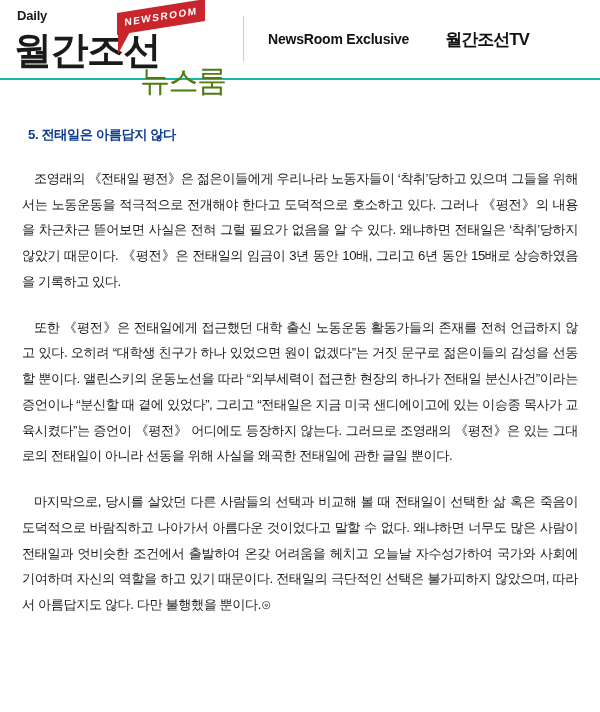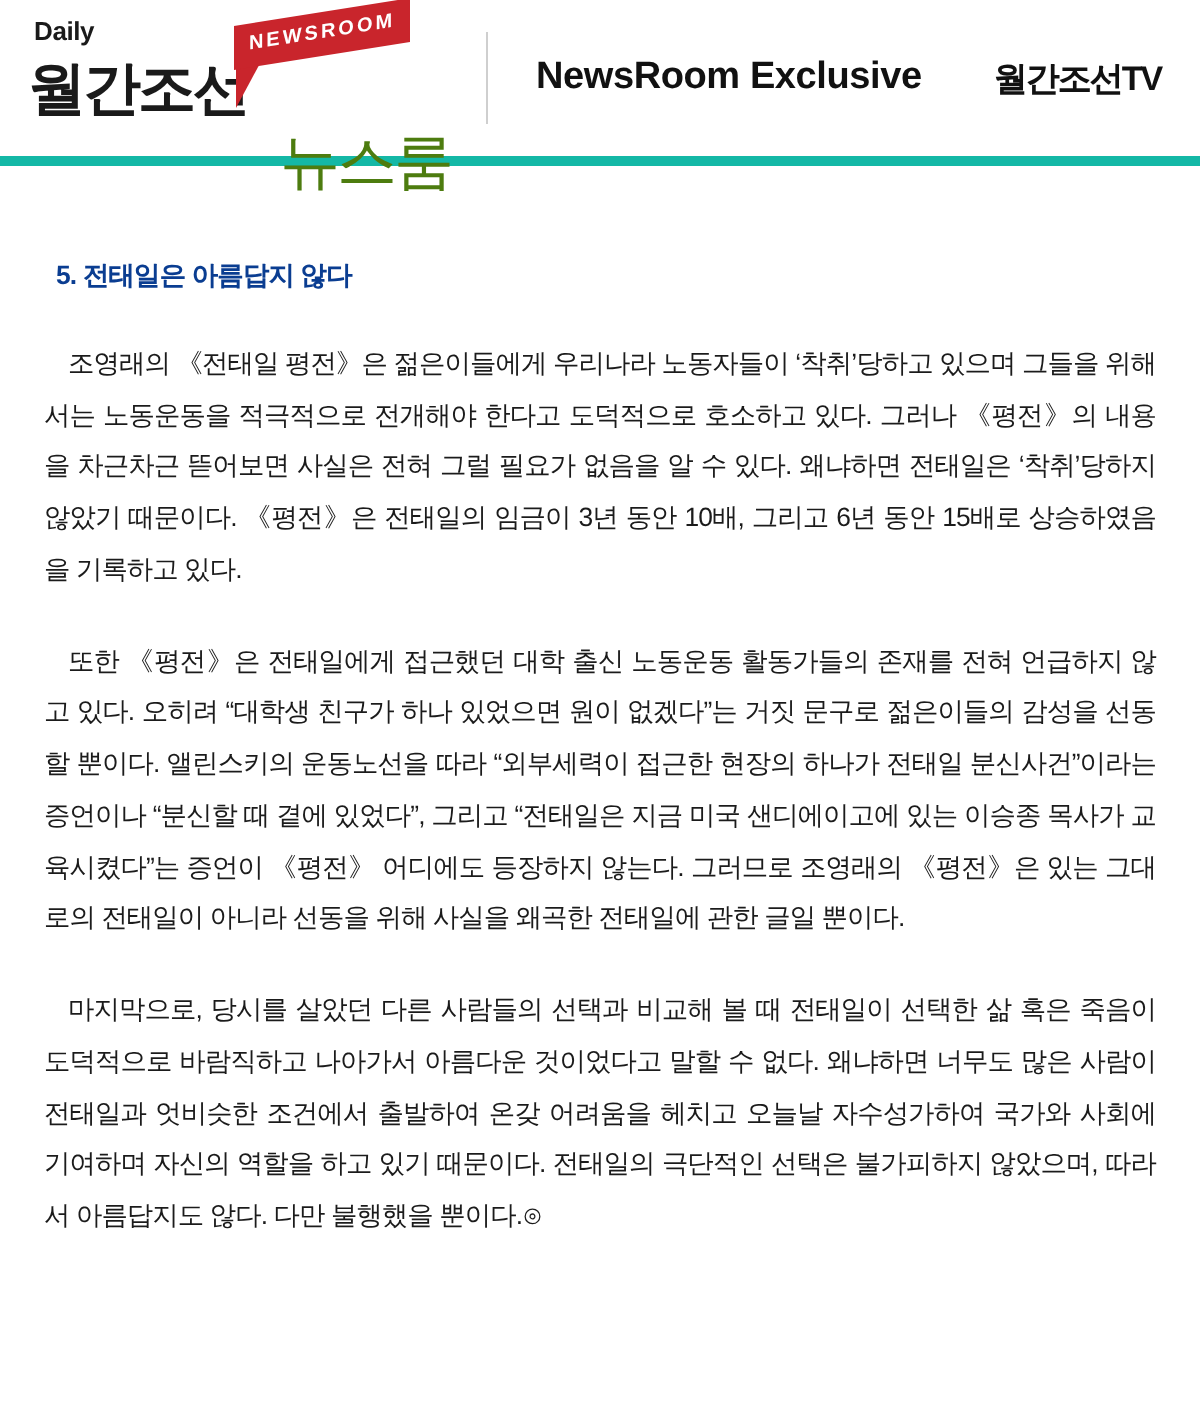--- a/index.html
+++ b/index.html
@@ -12,21 +12,21 @@
     background: #ffffff;
     font-family: "Liberation Sans", sans-serif;
     color: #1a1a1a;
     overflow: hidden;
   }
 
   
   .masthead {
     position: relative;
     height: 78px;
-    border-bottom: 5px solid #14b8a6;
+    border-bottom: 2px solid #14b8a6;
     display: flex;
     align-items: flex-start;
   }
   .logo-block {
     position: relative;
     width: 243px;
     height: 78px;
     flex: 0 0 auto;
   }
   .logo-daily {
@@ -35,21 +35,21 @@
     top: 8px;
     font-size: 13px;
     font-weight: bold;
     color: #1a1a1a;
     letter-spacing: -0.2px;
   }
   .logo-main {
     position: absolute;
     left: 14px;
     top: 25px;
-    font-size: 29px;
+    font-size: 38px;
     font-weight: bold;
     color: #1a1a1a;
     letter-spacing: -1.5px;
   }
   .logo-newsroom-wrap {
     position: absolute;
     left: 114px;
     top: 6px;
     width: 125px;
     height: 62px;
@@ -100,21 +100,21 @@
   }
   .header-titles {
     flex: 1 1 auto;
     display: flex;
     align-items: center;
     height: 78px;
     padding-left: 24px;
     gap: 36px;
   }
   .header-exclusive {
-    font-size: 19px;
+    font-size: 14px;
     font-weight: bold;
     color: #111111;
     letter-spacing: -0.2px;
   }
   .header-tv {
     font-size: 17px;
     font-weight: bold;
     color: #111111;
     letter-spacing: -1px;
     text-align: right;

